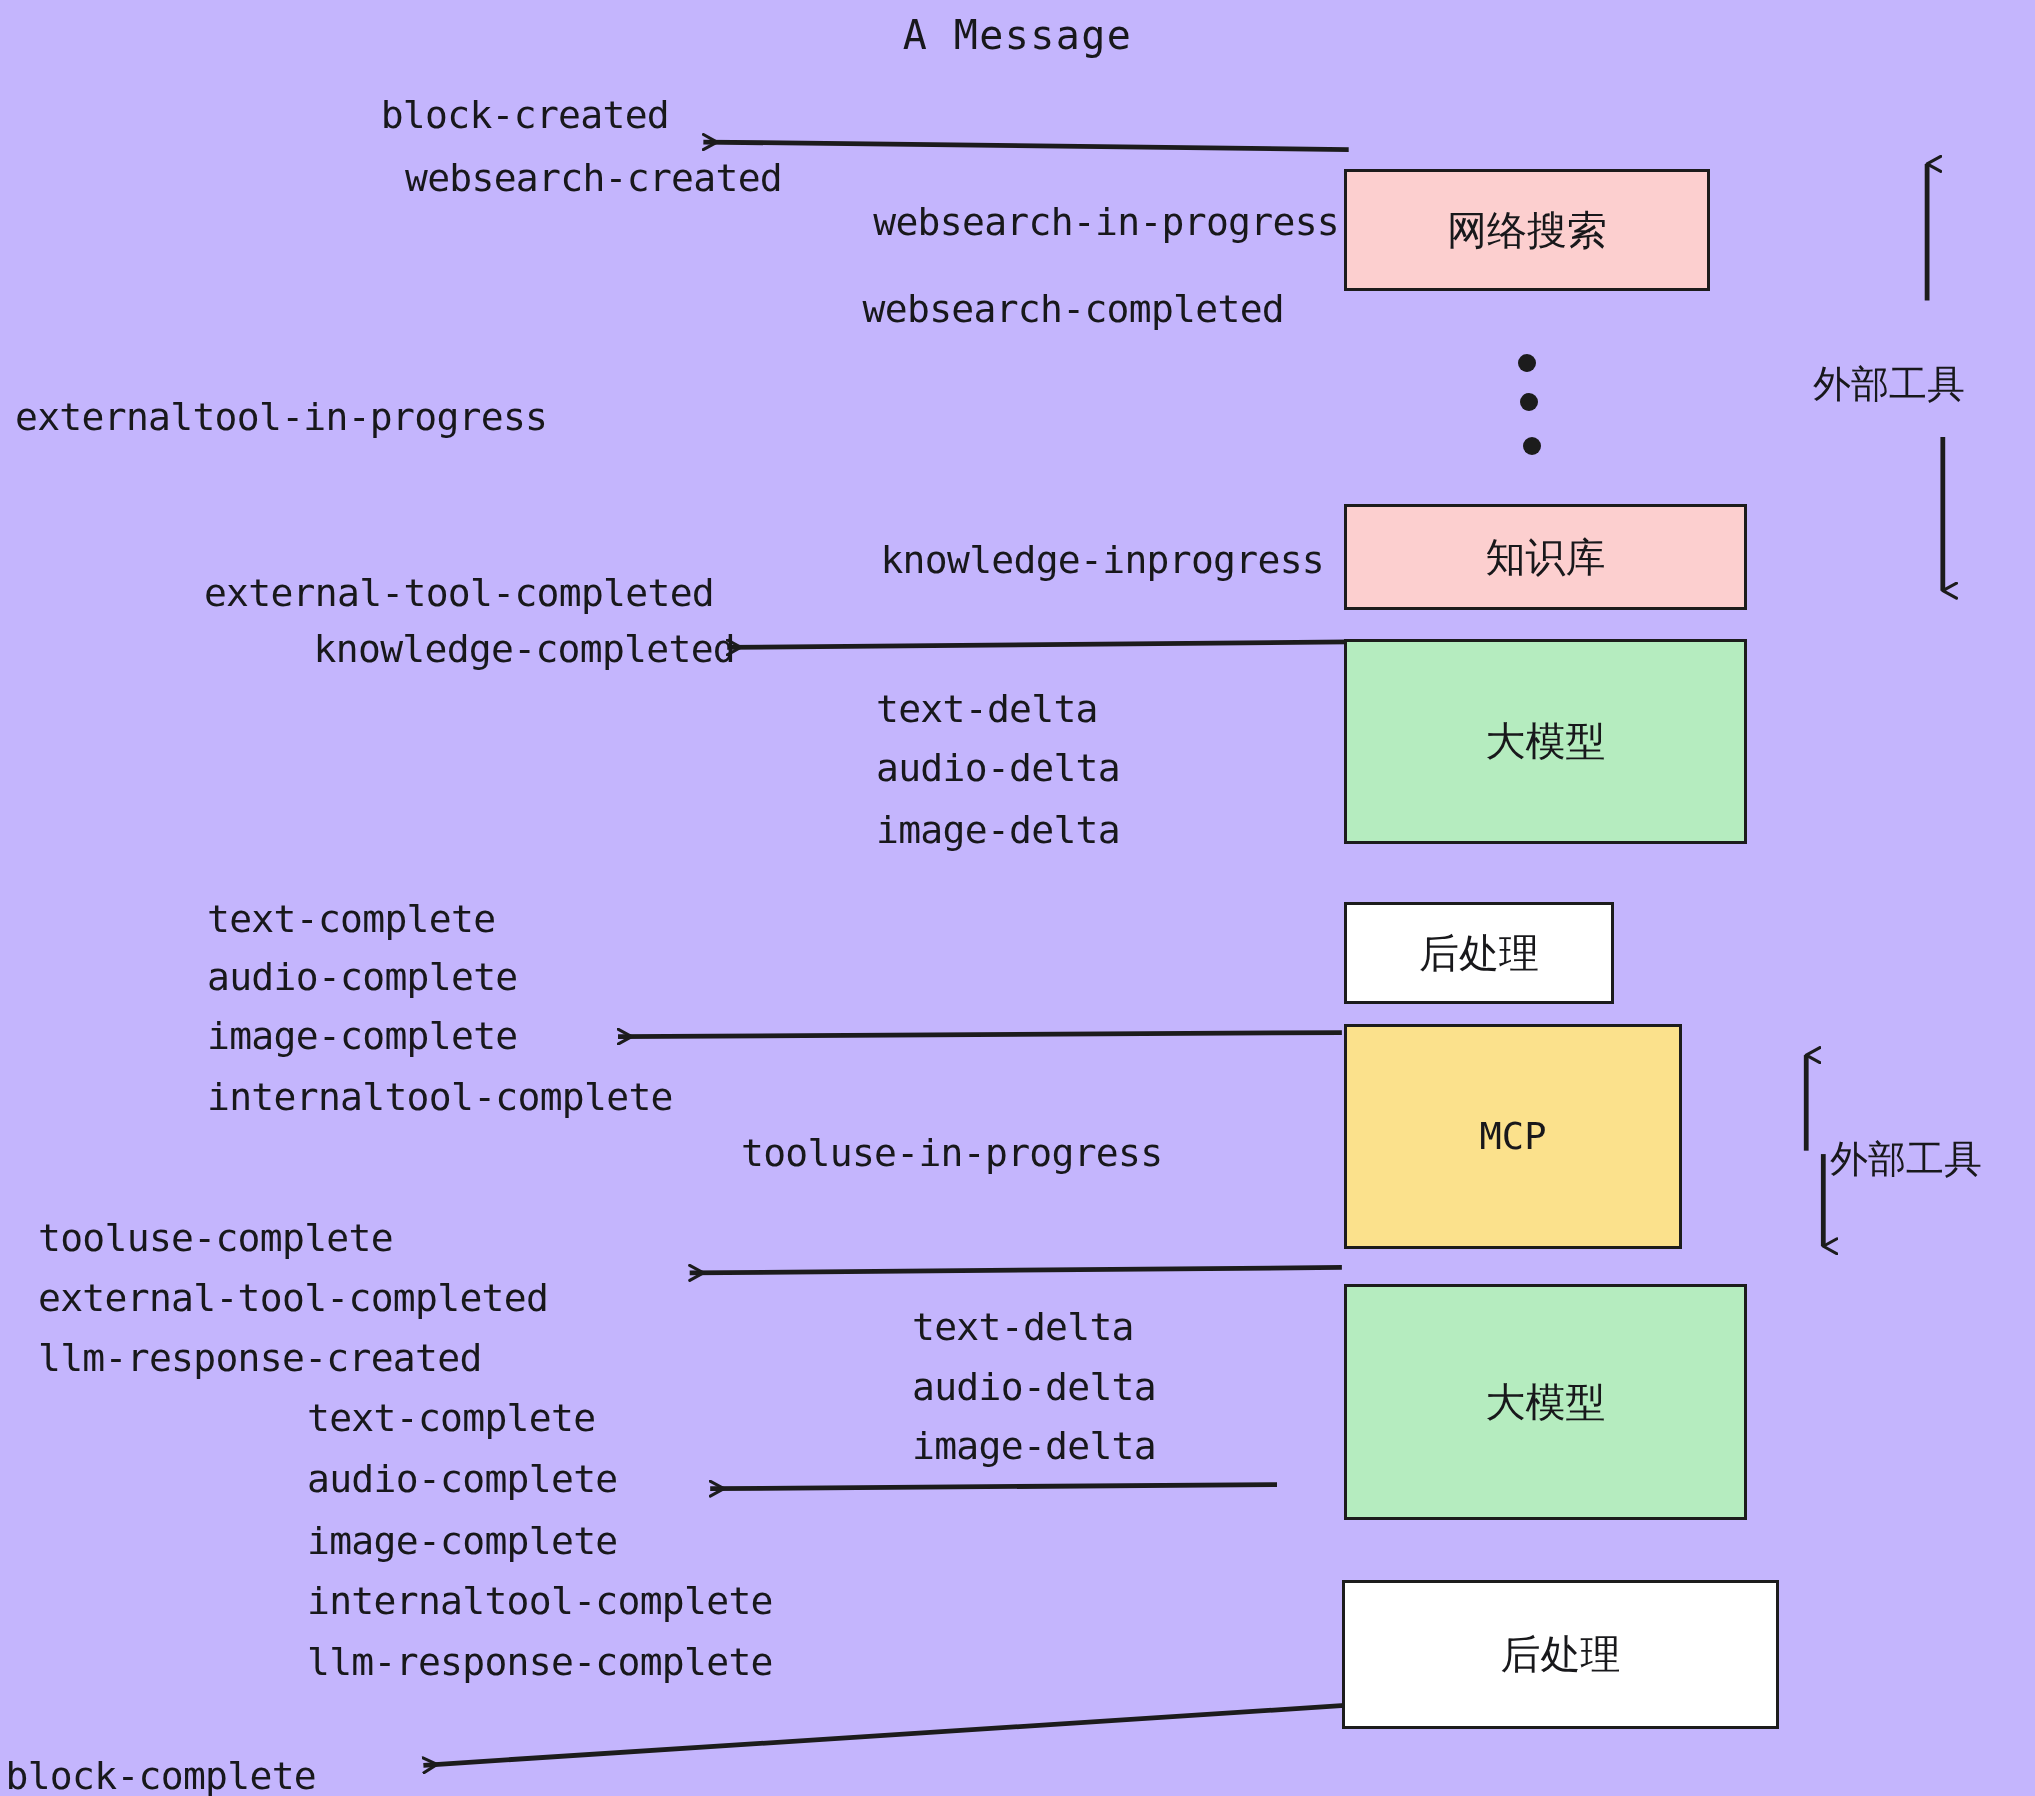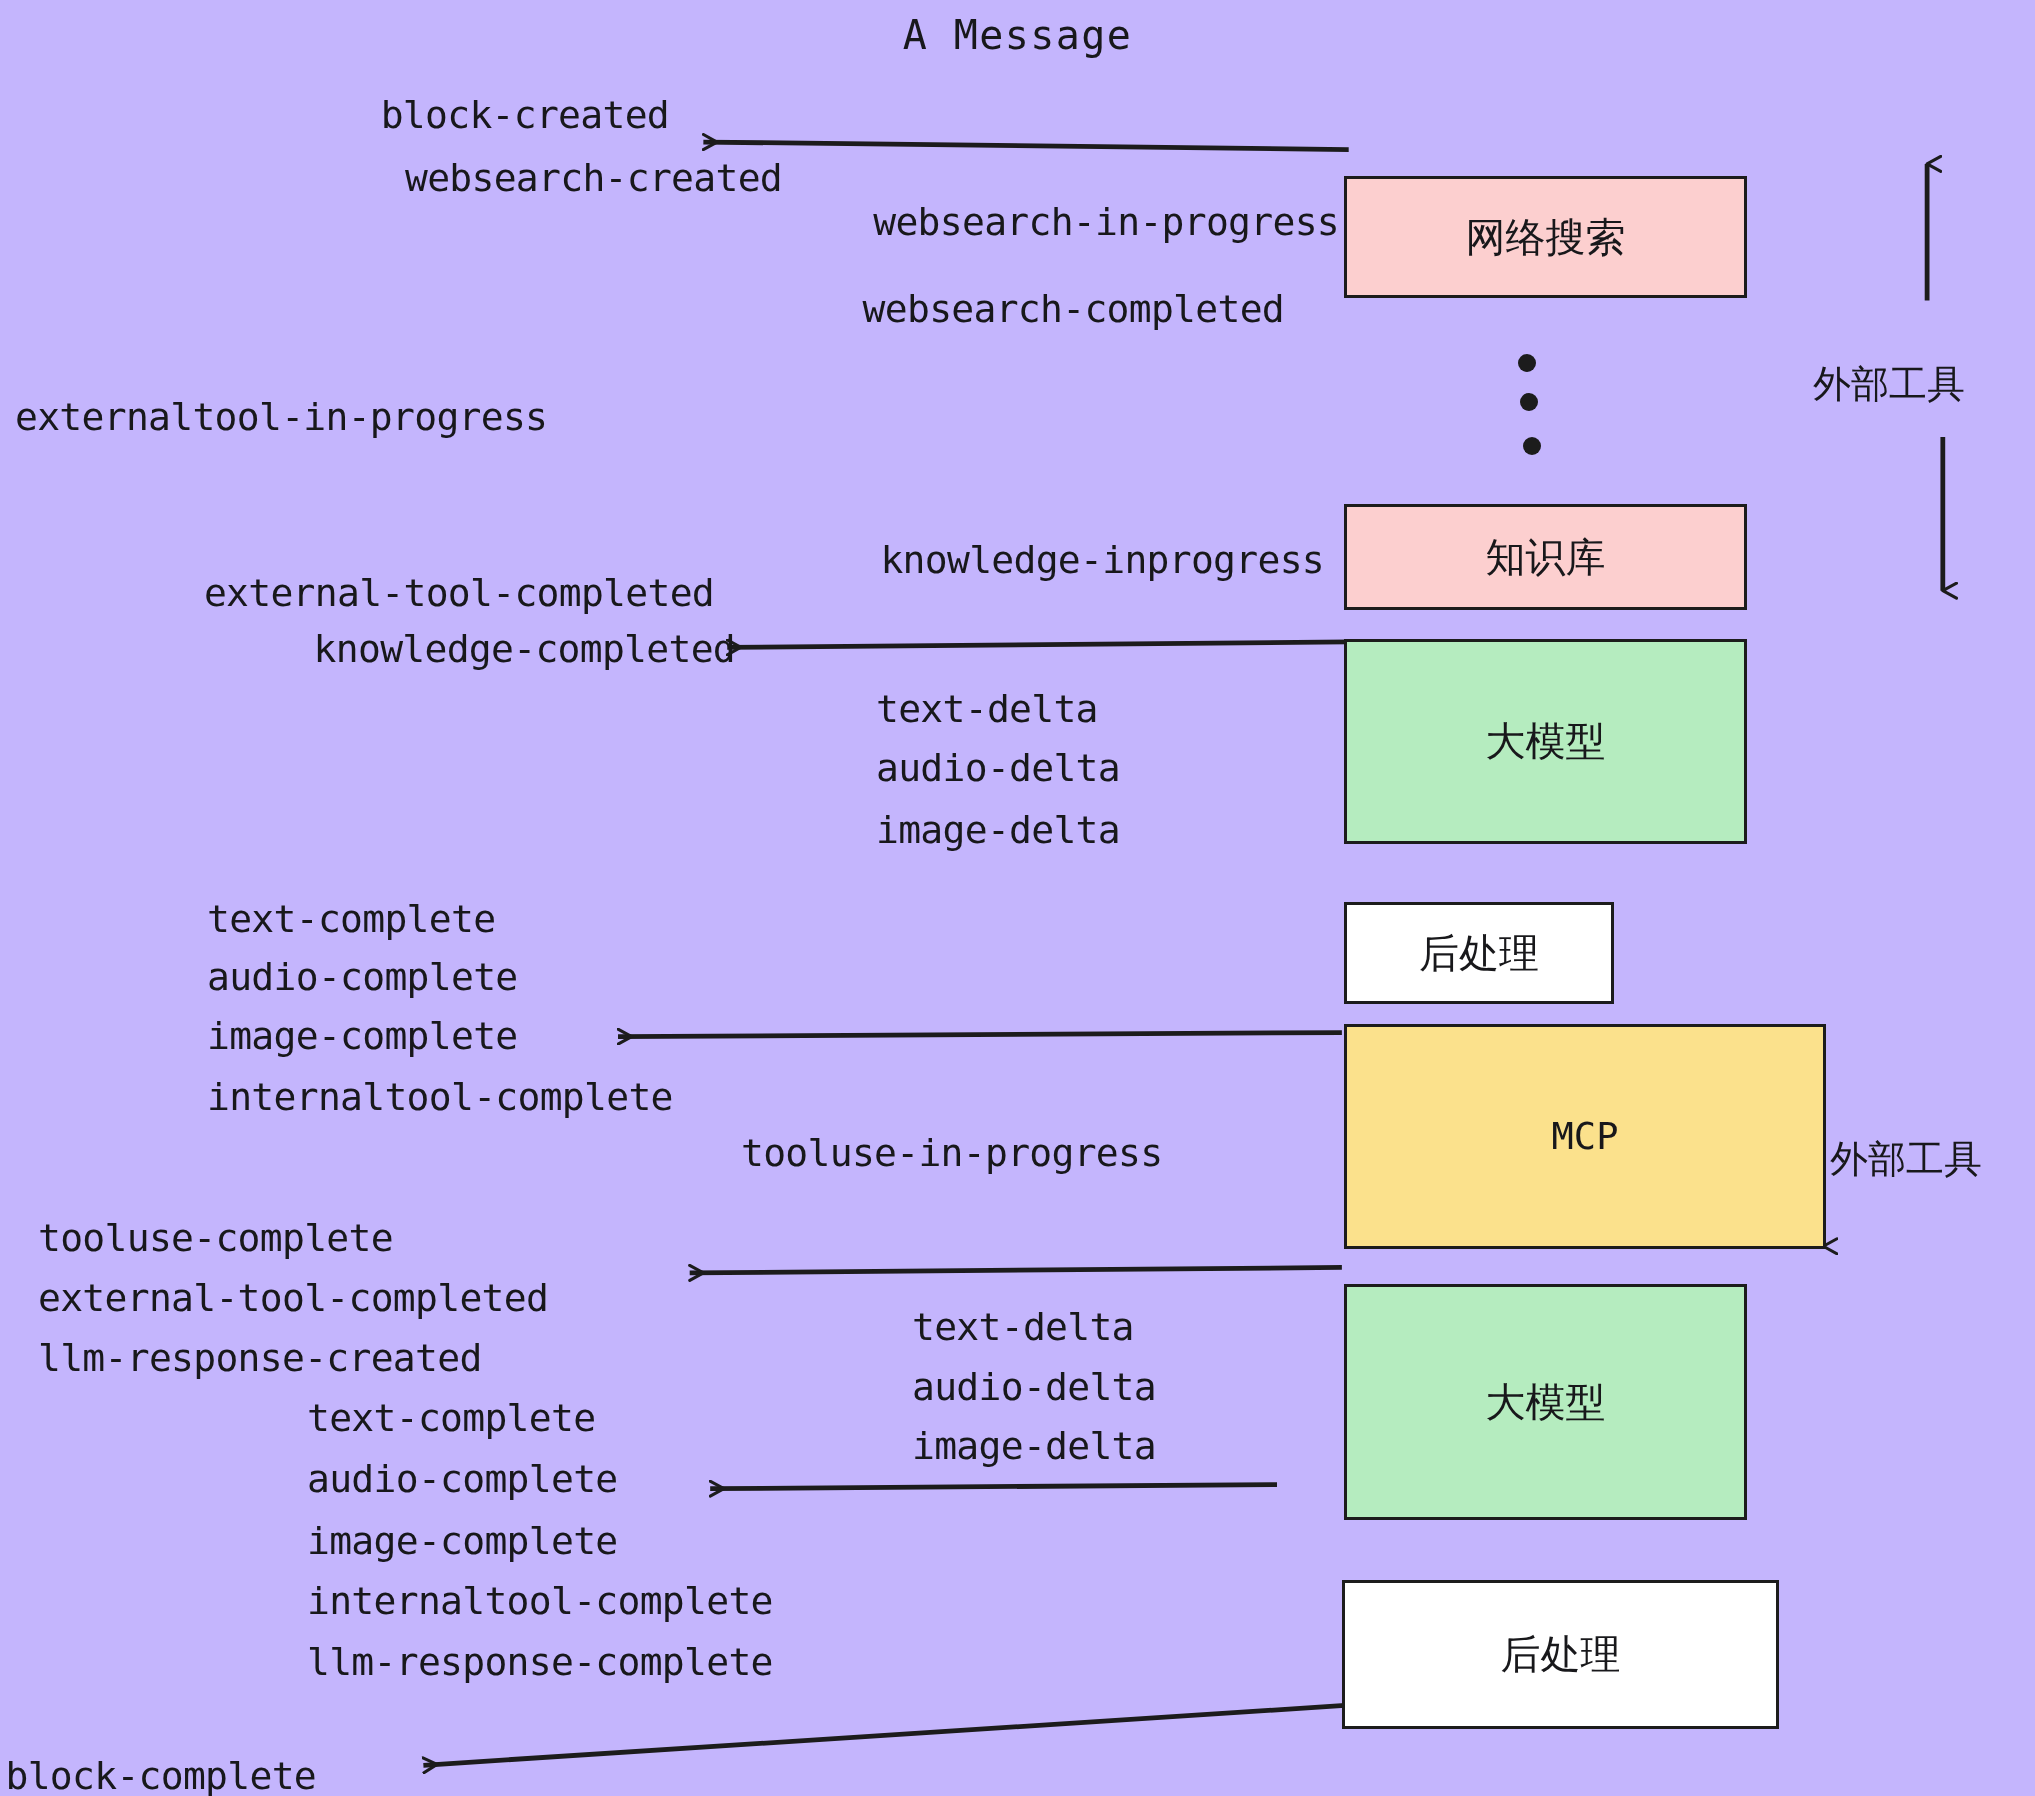--- a/index.html
+++ b/index.html
@@ -147,37 +147,37 @@
   <div class="evt" style="left:912px;top:1427px;">image-delta</div>
 
   <div class="evt" style="left:307px;top:1399px;">text-complete</div>
   <div class="evt" style="left:307px;top:1460px;">audio-complete</div>
   <div class="evt" style="left:307px;top:1522px;">image-complete</div>
   <div class="evt" style="left:307px;top:1582px;">internaltool-complete</div>
   <div class="evt" style="left:307px;top:1643px;">llm-response-complete</div>
 
   <div class="evt" style="left:5.5px;top:1737px;margin-top:20px;">block-complete</div>
 
-  <div class="box pink" style="left:1344px;top:176px;width:403px;height:122px;">
+  <div class="box pink" style="left:1344px;top:169px;width:366px;height:122px;">
     <span>网络搜索</span>
   </div>
 
   <div class="box pink" style="left:1344px;top:504px;width:403px;height:106px;">
     <span>知识库</span>
   </div>
 
   <div class="box green" style="left:1344px;top:639px;width:403px;height:205px;">
     <span>大模型</span>
   </div>
 
   <div class="box white" style="left:1344px;top:902px;width:270px;height:102px;">
     <span>后处理</span>
   </div>
 
-  <div class="box yellow mono" style="left:1344px;top:1024px;width:482px;height:225px;">
+  <div class="box yellow mono" style="left:1344px;top:1024px;width:338px;height:225px;">
     <span>MCP</span>
   </div>
 
   <div class="box green" style="left:1344px;top:1284px;width:403px;height:236px;">
     <span>大模型</span>
   </div>
 
   <div class="box white" style="left:1342px;top:1580px;width:437px;height:149px;">
     <span>后处理</span>
   </div>

